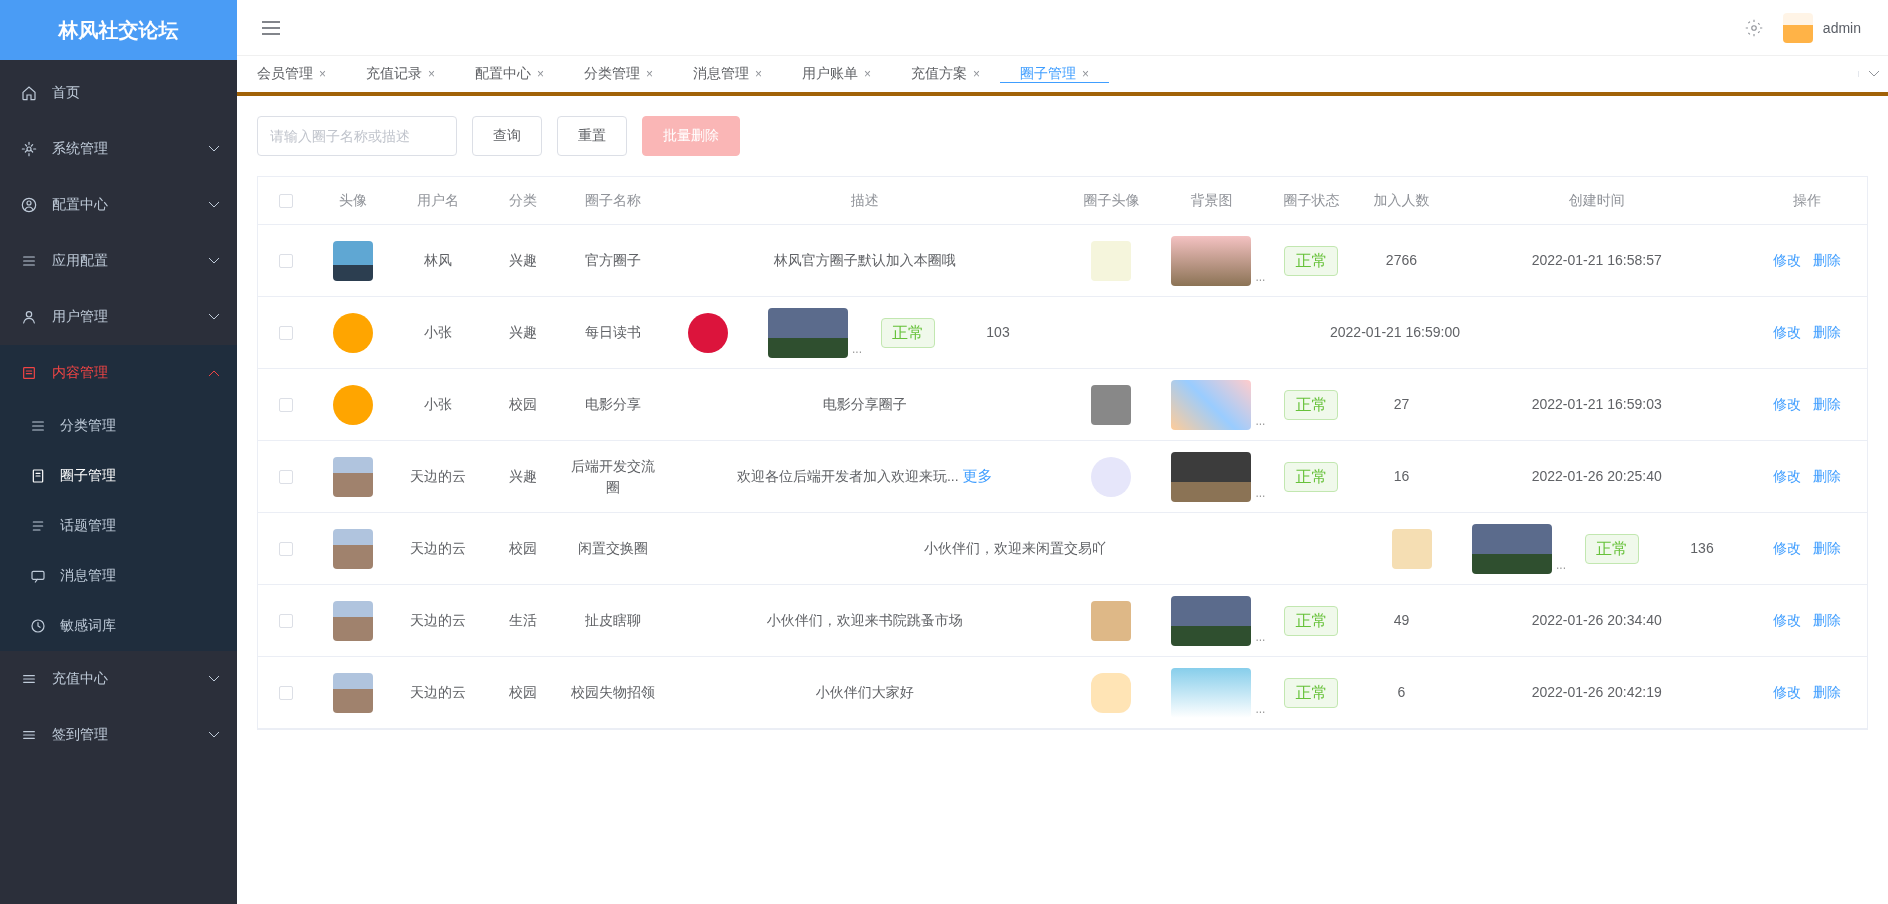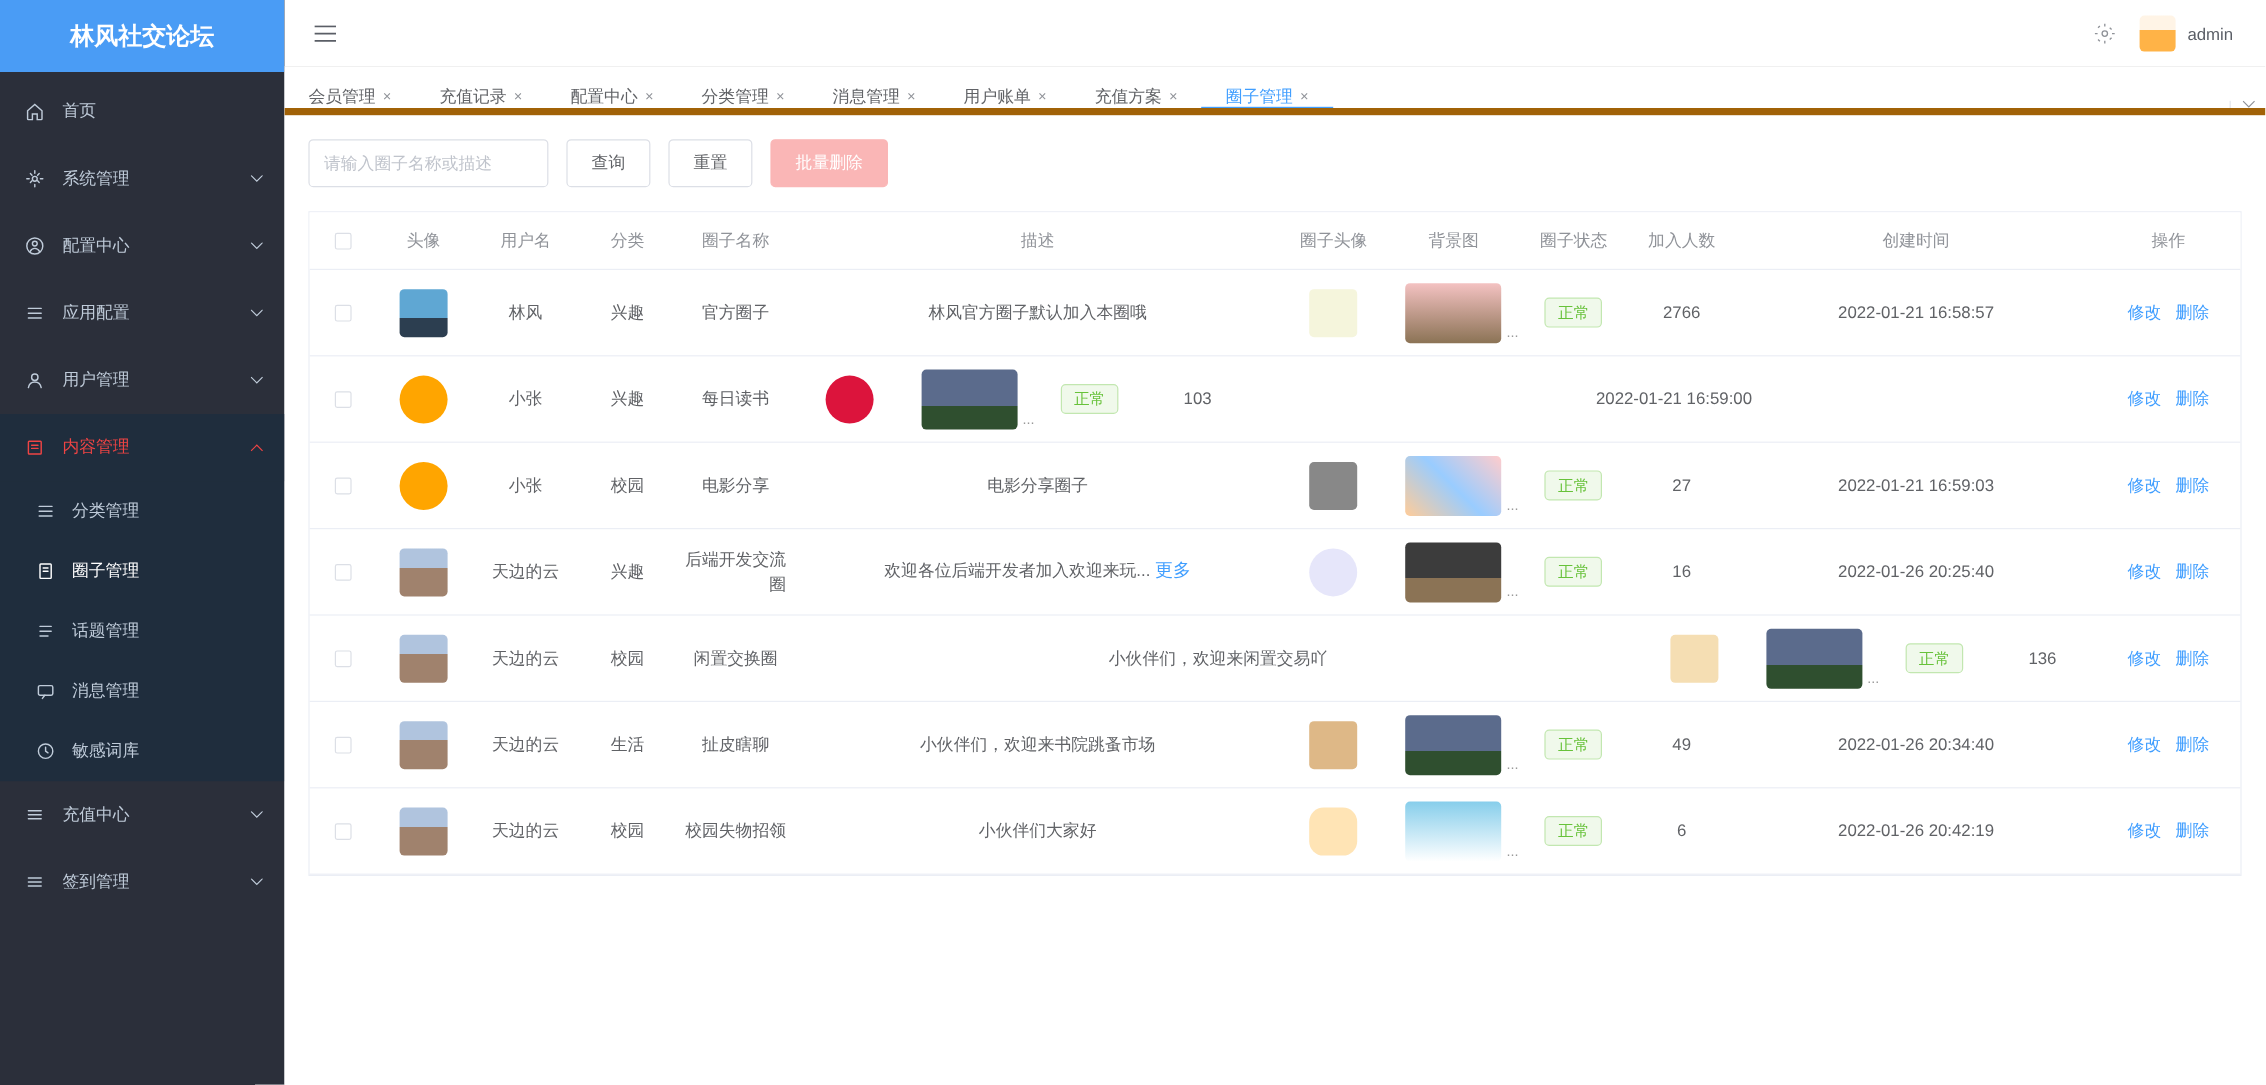--- a/index.html
+++ b/index.html
@@ -29,21 +29,21 @@
     .topbar { height: 56px; display: flex; align-items: center; padding: 0 15px; border-bottom: 1px solid #f0f0f0; }
     .hamburger { font-size: 18px; cursor: pointer; padding: 0 10px; color: #5a5e66; }
     .topbar-spacer { flex: 1; }
     .topbar-right { display: flex; align-items: center; gap: 20px; padding-right: 12px; }
     .gear { color: #909399; cursor: pointer; }
     .user-box { display: flex; align-items: center; gap: 10px; cursor: pointer; }
     .avatar-sm { width: 30px; height: 30px; border-radius: 6px; background: #ffb347; }
     .username { color: #5a5e66; }
     
     
-    .tabs { height: 40px; display: flex; align-items: flex-end; border-bottom: 6px solid #a16207; position: relative; background: #fff; font-family: Liberation Mono, monospace; }
+    .tabs { height: 40px; display: flex; align-items: center; border-bottom: 4px solid #a16207; position: relative; background: #fff; }
     .tabs-inner { display: flex; flex: 1; overflow: hidden; }
     .tab { display: flex; align-items: center; padding: 0 20px; font-size: 14px; color: #606266; cursor: pointer; gap: 6px; white-space: nowrap; position: relative; }
     .tab.active { color: #409eff; }
     .tab.active::after { content: ""; position: absolute; left: 0; right: 0; bottom: -1px; height: 2px; background: #409eff; }
     .tab-close { font-size: 12px; color: #909399; }
     .tabs-dropdown { width: 30px; border-left: 1px solid #e4e7ed; display: flex; align-items: center; justify-content: center; cursor: pointer; color: #909399; font-size: 12px; }
     
     
     .content { flex: 1; padding: 20px; background: #fff; overflow-y: auto; }
     .toolbar { display: flex; gap: 15px; margin-bottom: 20px; }
@@ -55,34 +55,34 @@
     
     .table { width: 100%; border: 1px solid #ebeef5; }
     .thead, .trow { display: flex; align-items: center; border-bottom: 1px solid #ebeef5; }
     .thead { background: #fff; color: #909399; font-weight: 500; height: 48px; }
     .trow { min-height: 72px; color: #606266; }
     .cell { padding: 10px 8px; text-align: center; display: flex; align-items: center; justify-content: center; flex-direction: column; line-height: 1.5; }
     .col-checkbox { width: 55px; flex-shrink: 0; }
     .col-avatar { width: 80px; flex-shrink: 0; }
     .col-username { width: 90px; flex-shrink: 0; }
     .col-category { width: 80px; flex-shrink: 0; }
-    .col-circlename { width: 100px; flex-shrink: 0; text-align: right; }
+    .col-circlename { width: 100px; flex-shrink: 0; }
     .col-desc { flex: 2; min-width: 150px; padding: 10px 12px; }
     .col-circleavatar { width: 90px; flex-shrink: 0; }
     .col-bg { width: 110px; flex-shrink: 0; }
     .col-status { width: 90px; flex-shrink: 0; }
     .col-members { width: 90px; flex-shrink: 0; }
     .col-created { flex: 1.5; min-width: 160px; }
     .col-ops { width: 120px; flex-shrink: 0; flex-direction: row; gap: 12px; }
     
     .checkbox { width: 14px; height: 14px; border: 1px solid #dcdfe6; border-radius: 2px; display: inline-block; cursor: pointer; }
     .thumb { width: 40px; height: 40px; border-radius: 4px; object-fit: cover; }
     .thumb-bg { width: 80px; height: 50px; border-radius: 2px; position: relative; }
     .thumb-ellipsis { position:absolute; right: -14px; bottom: 0; color:#999; font-size:12px;}
-    .status-tag { border: 1px solid #c2e7b0; color: #67c23a; background: #f0f9eb; padding: 2px 10px; border-radius: 4px; font-size: 13px; }
+    .status-tag { border: 1px solid #c2e7b0; color: #67c23a; background: #f0f9eb; padding: 2px 10px; border-radius: 4px; font-size: 16px; }
     .link-op { color: #409eff; cursor: pointer; font-size: 14px; }
     .more-link { color: #409eff; cursor: pointer; font-size: 15px; }
     
     
     svg { display: block; }
     
     
     .ph { display:inline-block; border-radius:4px;}
     .ph1 { background: linear-gradient(#5fa7d3 60%, #2c3e50 60%); }
     .ph2 { background: #ffa500; border-radius:50%; }

